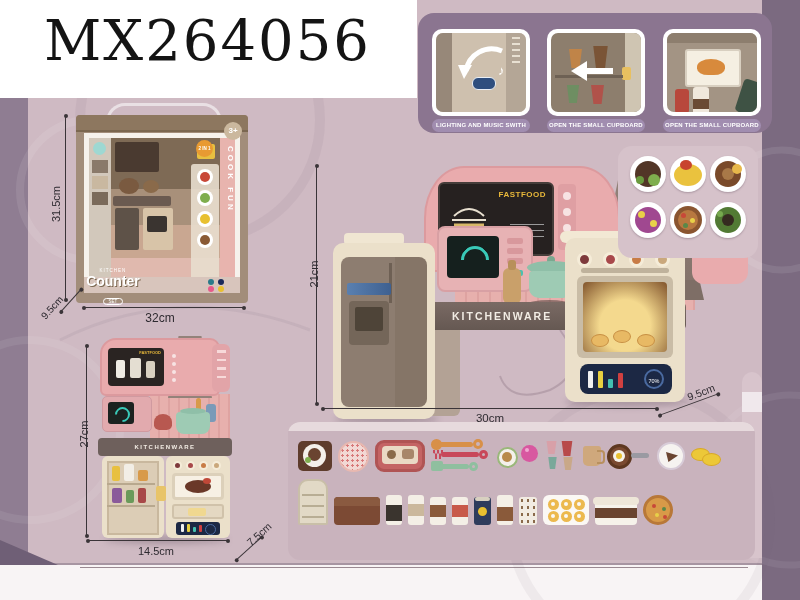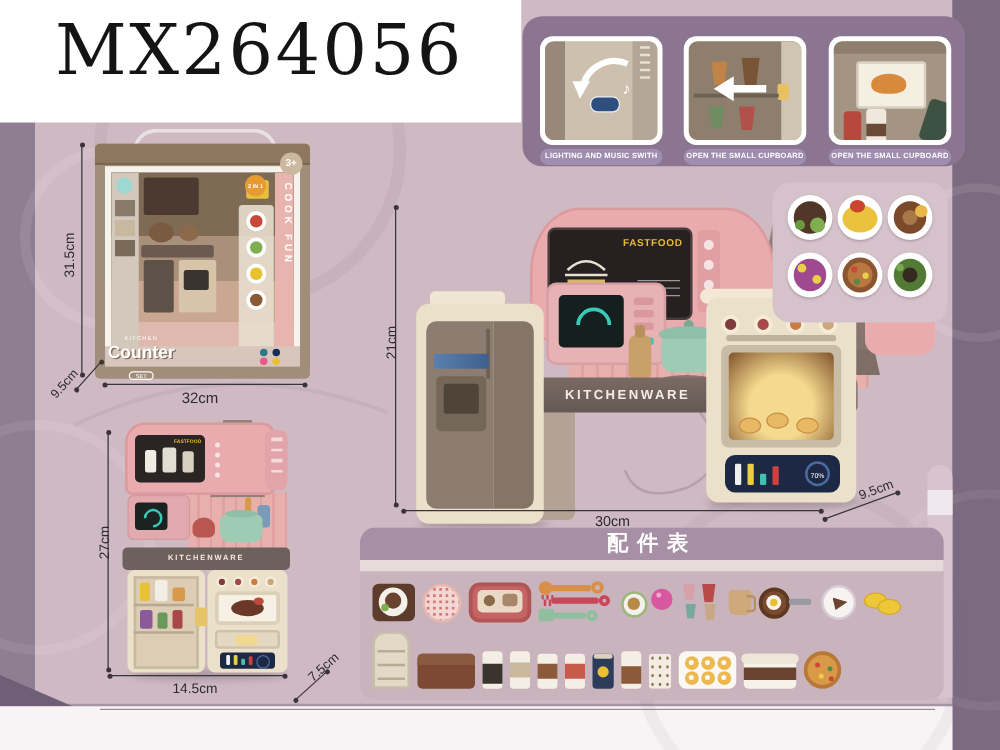--- a/index.html
+++ b/index.html
@@ -610,21 +610,20 @@
 </div>
 
 <div class="A dim dimv" style="left:86px;top:346px;height:190px"></div>
 <div class="A dlabel" style="left:56px;top:428px;width:56px;transform:rotate(-90deg)">27cm</div>
 <div class="A dim dimh" style="left:88px;top:540px;width:140px"></div>
 <div class="A dlabel" style="left:116px;top:545px;width:80px">14.5cm</div>
 <div class="A dim dimh" style="left:232px;top:548px;width:34px;transform:rotate(-42deg)"></div>
 <div class="A dlabel" style="left:236px;top:528px;width:46px;font-size:10.5px;transform:rotate(-42deg)">7.5cm</div>
 
 <div class="A" id="acc">
-  <div class="hd">配件表</div>
   <div class="lite"></div>
   <div class="arow" id="arow1">
     <div class="it a-board">
         <i class="pl"></i>
         <i class="fd"></i>
         <i class="gr"></i>
       </div>
     <div class="it a-mat"></div>
     <div class="it a-tray">
         <i class="in"></i>

